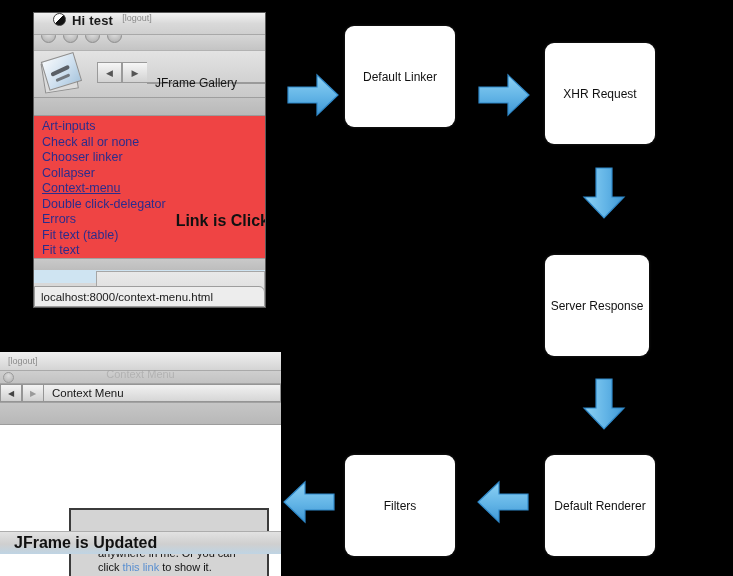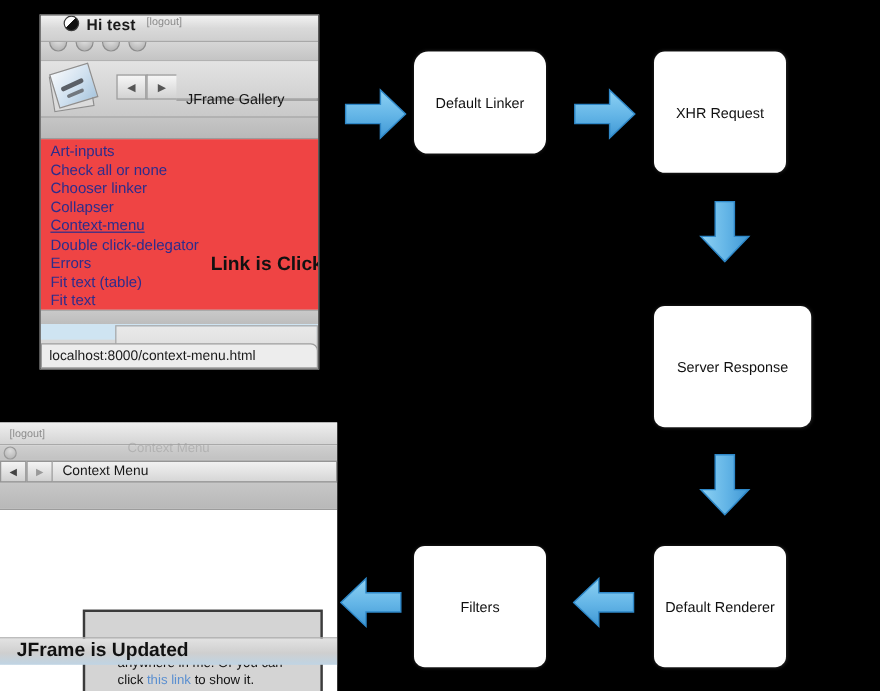--- a/index.html
+++ b/index.html
@@ -207,23 +207,23 @@
 
   
   .flow { position: absolute; left: 281px; top: 0; width: 452px; height: 576px; }
   .node {
     position: absolute;
     background: #ffffff; border-radius: 9px;
     display: flex; align-items: center; justify-content: center;
     font-size: 12px; color: #111;
     box-shadow: 0 0 3px rgba(255,255,255,.15);
   }
-  .n-linker   { left: 64px;  top: 43px;  width: 110px; height: 85px; border-radius: 12px; }
+  .n-linker   { left: 64px;  top: 26px;  width: 110px; height: 101px; }
   .n-xhr      { left: 264px; top: 43px;  width: 110px; height: 101px; }
-  .n-server   { left: 264px; top: 255px; width: 131px; height: 101px; }
+  .n-server   { left: 264px; top: 255px; width: 104px; height: 101px; }
   .n-renderer { left: 264px; top: 455px; width: 110px; height: 101px; }
   .n-filters  { left: 64px;  top: 455px; width: 110px; height: 101px; }
 
   .arrow { position: absolute; }
   .arrow svg { display: block; }
 
   .a-r1 { left: 6px;   top: 73px; }
   .a-r2 { left: 197px; top: 73px; }
   .a-d1 { left: 301px; top: 167px; }
   .a-d2 { left: 301px; top: 378px; }

